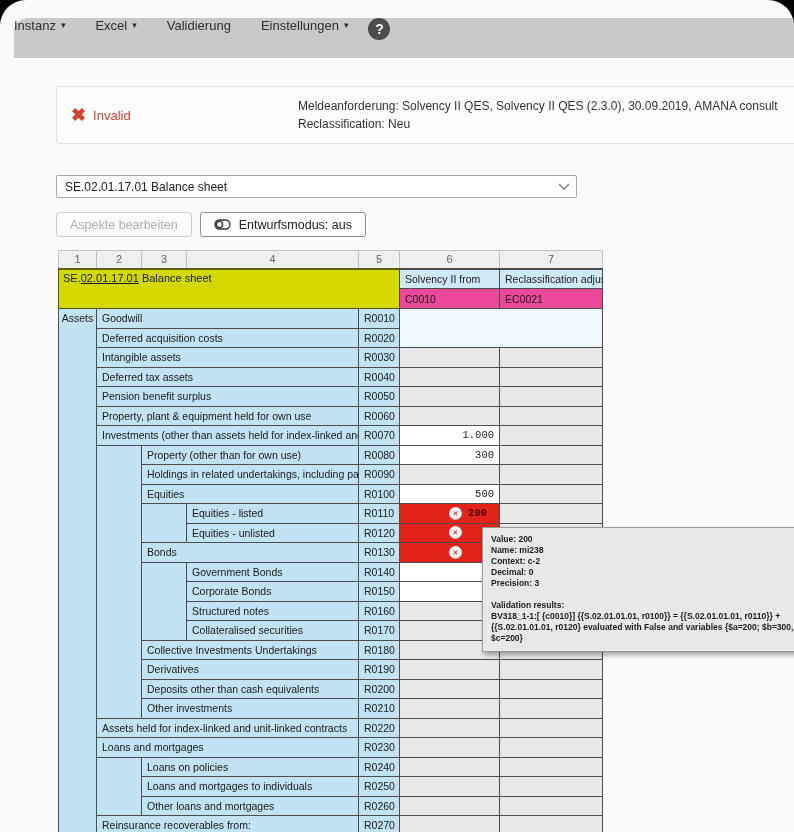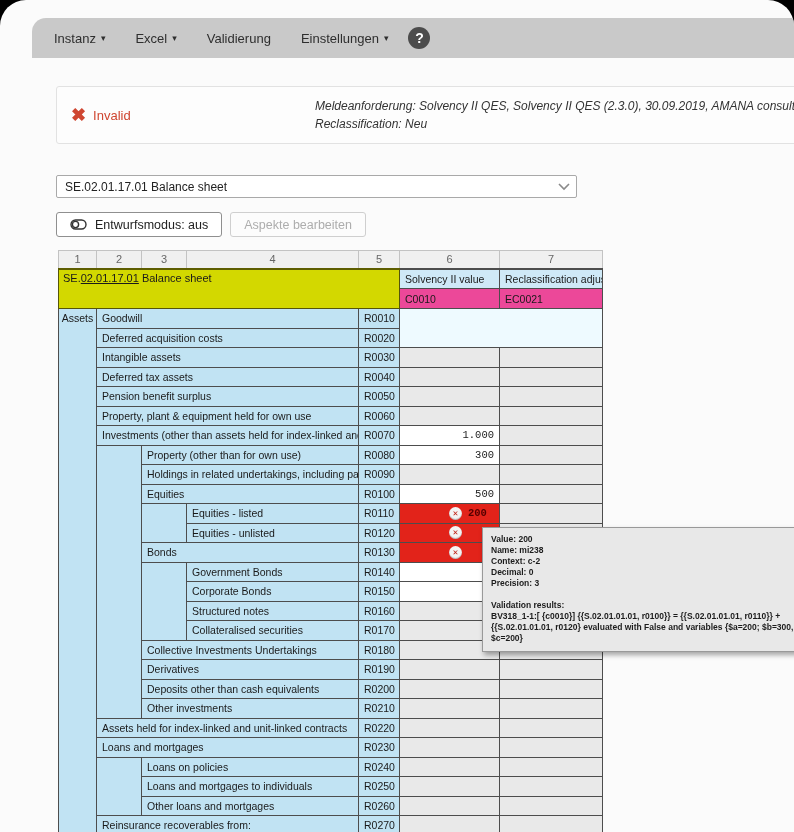--- a/index.html
+++ b/index.html
@@ -14,23 +14,23 @@
     position: absolute; inset: 0;
     background: #fbfbfb;
     border-radius: 26px 26px 0 0;
     overflow: hidden;
   }
   
   .toolbar {
     position: absolute; left: 14px; top: 18px; right: 0; height: 40px;
     background: #c9c9c9;
     border-top-left-radius: 14px;
-    display: flex; align-items: center;
-    padding-left: 22px; gap: 30px;
-    font-size: 13px; color: #2e2e2e; margin-left: 18px;
+    display: flex; align-items: flex-start;
+    gap: 30px;
+    font-size: 13px; color: #2e2e2e;
   }
   .toolbar .item { display: inline-flex; align-items: center; gap: 5px; cursor: default; }
   .caret { font-size: 9px; color: #2e2e2e; line-height: 1; }
   .help-circle {
     width: 22px; height: 22px; border-radius: 50%;
     background: #4c4c4c; color: #fff;
     display: inline-flex; align-items: center; justify-content: center;
     font-size: 14px; font-weight: bold; margin-left: -10px;
   }
   
@@ -38,22 +38,22 @@
     position: absolute; left: 56px; top: 86px; height: 58px; width: 760px;
     background: #fdfdfd; border: 1px solid #e2e2e2; border-radius: 3px;
   }
   .invalid-wrap {
     position: absolute; left: 14px; top: 0; bottom: 0;
     display: flex; align-items: center; gap: 7px;
     color: #cf4631; font-size: 13px;
   }
   .invalid-x { font-size: 18px; font-weight: bold; color: #cf4631; line-height: 1; }
   .meld-info {
-    position: absolute; left: 258px; top: 10px;
-    font-size: 12px; color: #333; line-height: 18px; white-space: nowrap; font-style: italic;
+    position: absolute; left: 241px; top: 10px;
+    font-size: 12px; color: #333; line-height: 18px; white-space: nowrap;
   }
   
   .tmpl-select {
     position: absolute; left: 56px; top: 175px; width: 521px; height: 23px;
     background: #fff; border: 1px solid #a9a9a9; border-radius: 2px;
     display: flex; align-items: center; padding-left: 8px;
     font-size: 12px; color: #222; cursor: default;
   }
   .tmpl-select .chev {
     margin-left: auto; width: 24px; height: 100%;
@@ -167,31 +167,31 @@
   <div class="tmpl-select">
     <span>SE.02.01.17.01 Balance sheet</span>
     <span class="chev">
       <svg width="12" height="8" viewBox="0 0 12 8">
           <polyline points="1,1 6,6 11,1" fill="none" stroke="#8a8a8a" stroke-width="1.6"></polyline>
         </svg>
     </span>
   </div>
 
   <div class="btn-row">
+    <span class="btn disabled">
+      <span>Aspekte bearbeiten</span>
+    </span>
     <span class="btn">
       <span class="toggle-icon">
         <svg width="17" height="11" viewBox="0 0 17 11">
           <rect x="1" y="1" width="15" height="9" rx="4.5" fill="none" stroke="#333" stroke-width="1.4"></rect>
           <circle cx="5.5" cy="5.5" r="3.1" fill="none" stroke="#333" stroke-width="1.4"></circle>
         </svg>
       </span>
       <span>Entwurfsmodus: aus</span>
-    </span>
-    <span class="btn disabled">
-      <span>Aspekte bearbeiten</span>
     </span>
   </div>
 
   <table class="sheet">
     <colgroup>
       <col style="width:38px">
         <col style="width:45px">
         <col style="width:45px">
       <col style="width:172px">
         <col style="width:41px">
@@ -203,21 +203,21 @@
           <td>1</td>
           <td>2</td>
           <td>3</td>
           <td>4</td>
           <td>5</td>
           <td>6</td>
           <td>7</td>
         </tr>
         <tr class="hrow">
           <td class="title-cell" colspan="5" rowspan="2"><span>SE.</span><span class="lnk">02.01.17.01</span><span> Balance sheet</span></td>
-          <td class="hblue">Solvency II value</td>
+          <td class="hblue">Solvency II from</td>
           <td class="hblue">Reclassification adjus</td>
         </tr>
         <tr class="hrow">
           <td class="hblue2">C0010</td>
           <td class="hblue2">EC0021</td>
         </tr>
         <tr class="drow">
           <td class="assets-cell" rowspan="27">Assets</td>
           <td class="lbl" colspan="3">Goodwill</td>
           <td class="code">R0010</td>

